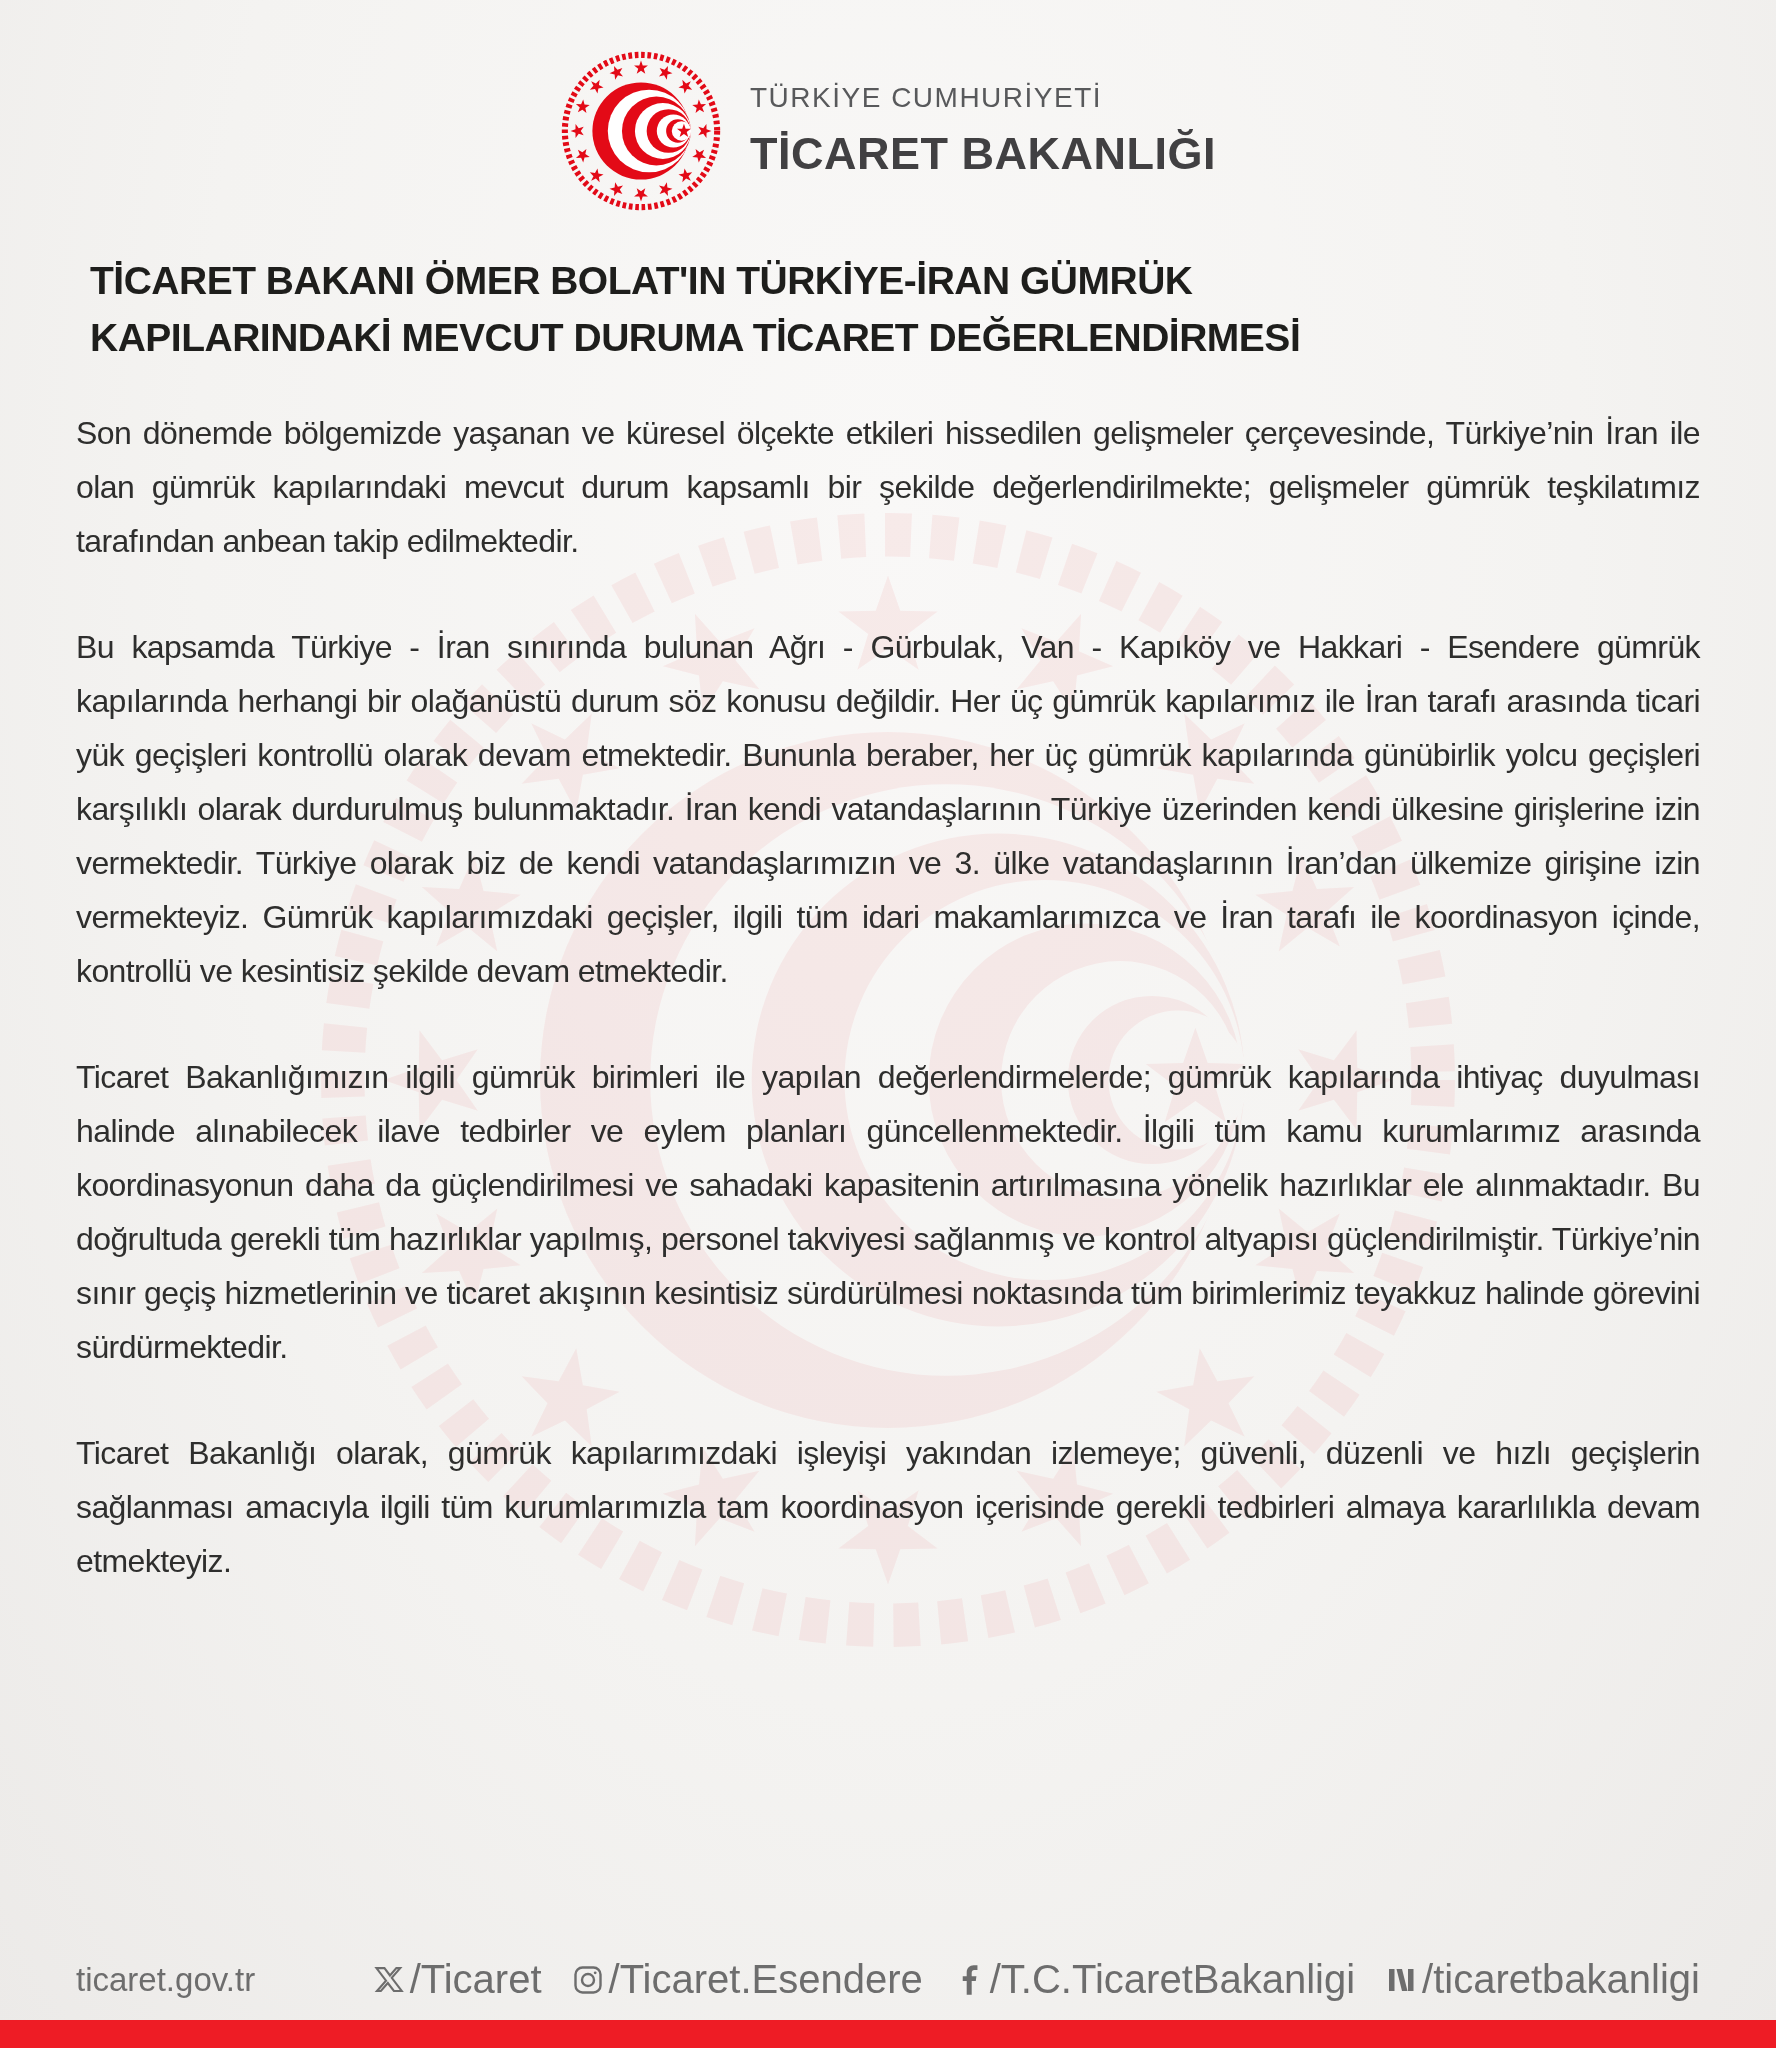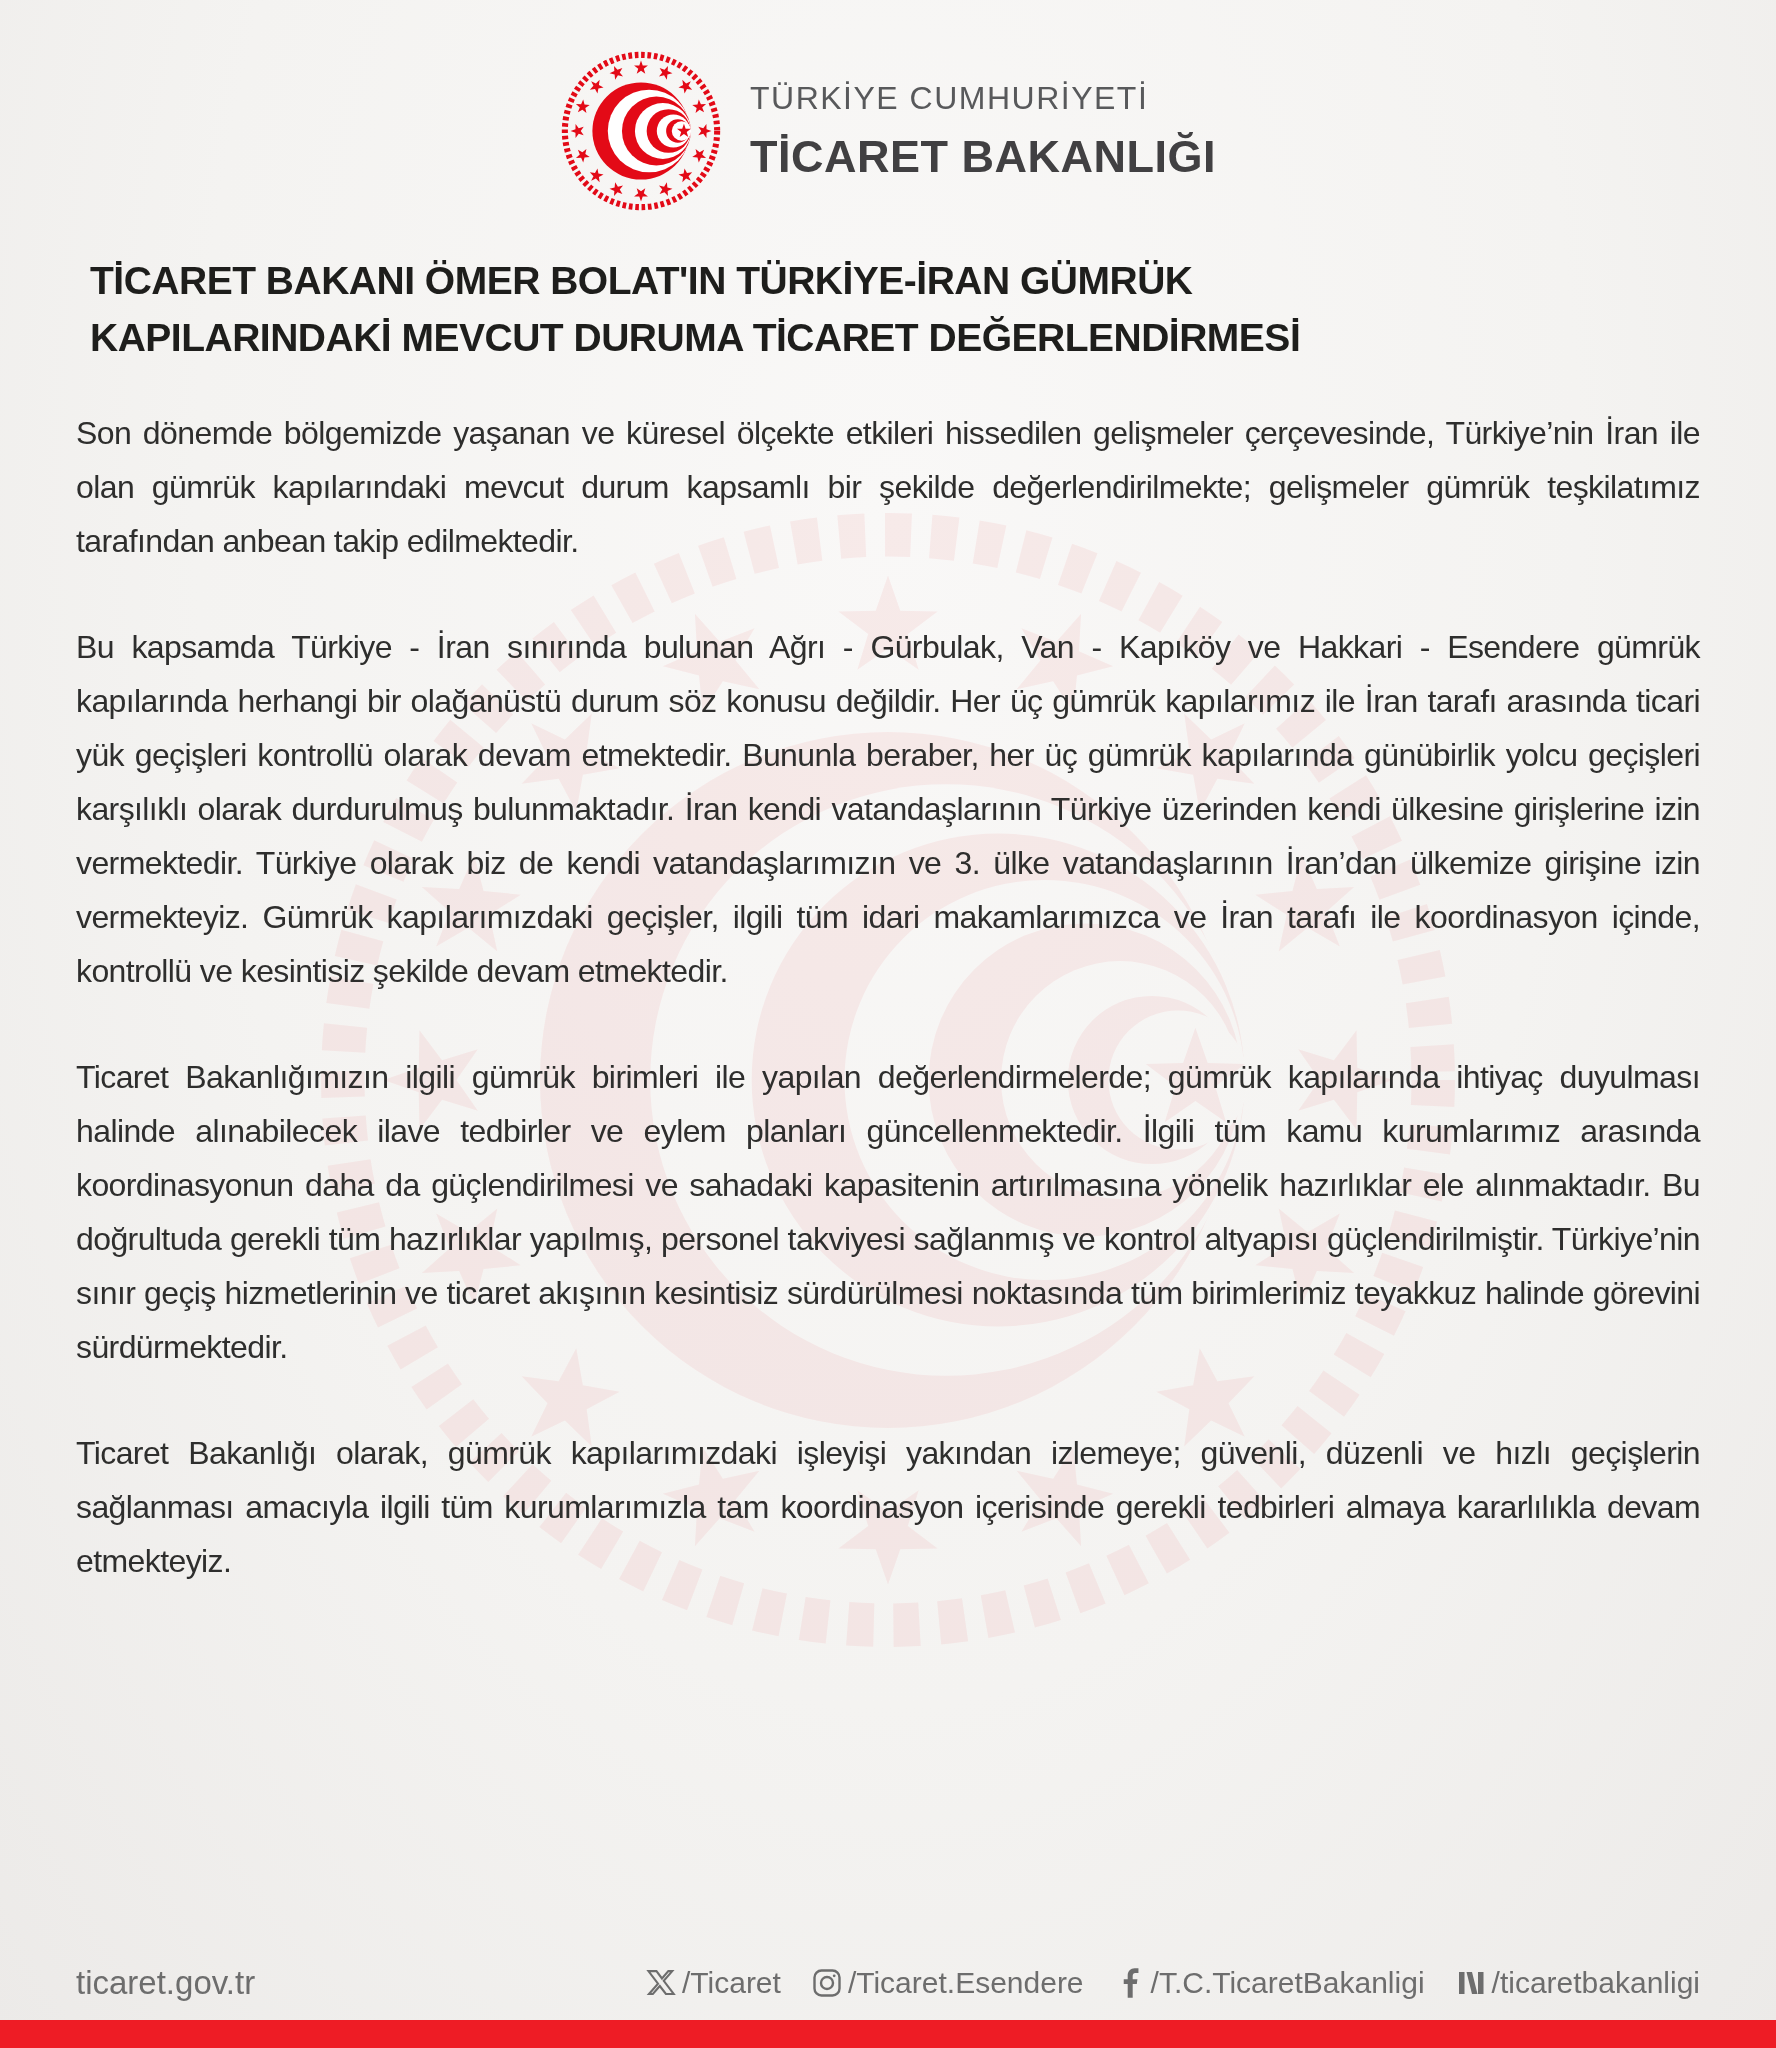--- a/index.html
+++ b/index.html
@@ -28,21 +28,21 @@
     position: relative;
     display: flex;
     justify-content: center;
     align-items: center;
     gap: 28px;
     padding-top: 50px;
   }
   .logo-svg { width: 162px; height: 162px; flex: 0 0 auto; }
   .ministry-name { text-align: left; line-height: 1.15; }
   .ministry-line1 {
-    font-size: 32px;
+    font-size: 28px;
     letter-spacing: 1.5px;
     color: #58595b;
     font-weight: 400;
   }
   .ministry-line2 {
     font-size: 45px;
     font-weight: bold;
     letter-spacing: 0.5px;
     color: #414042;
     margin-top: 14px;
@@ -75,21 +75,21 @@
     align-items: center;
     padding: 0 76px;
     color: #6d6d6d;
   }
   .website { font-size: 33px; color: #6d6d6d; }
   .socials {
     margin-left: auto;
     display: flex;
     align-items: flex-end;
     gap: 30px;
-    font-size: 30px;
+    font-size: 40px;
   }
   .social-item { display: flex; align-items: center; gap: 5px; }
   .social-item svg { width: 32px; height: 32px; display: block; }
   .handle { color: #6d6d6d; }
   .bottom-bar {
     position: absolute;
     left: 0; right: 0; bottom: 0;
     height: 28px;
     background: #ee1c25;
   }

